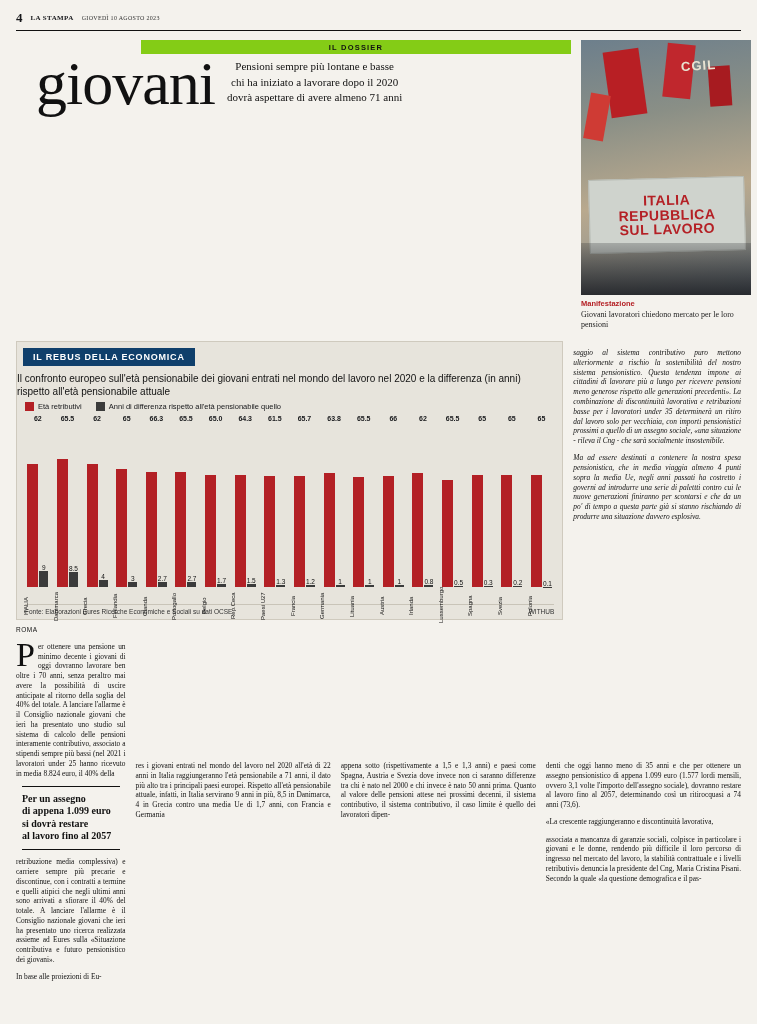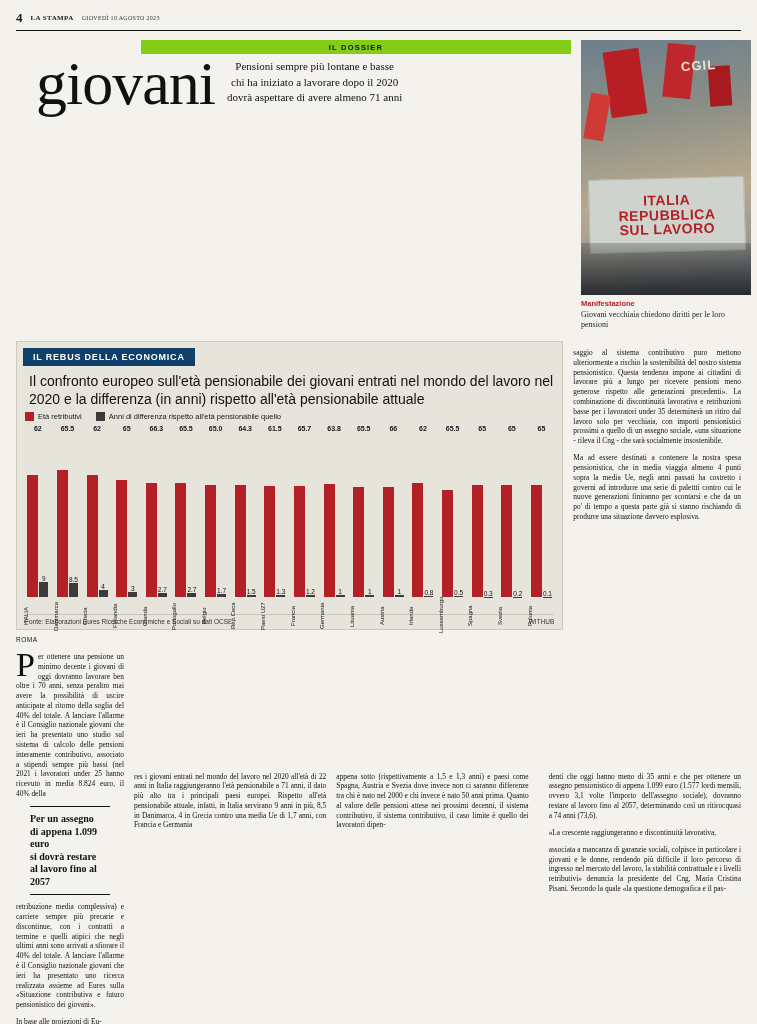--- a/index.html
+++ b/index.html
@@ -109,21 +109,21 @@
   .chart-wrap { margin-top:10px; display:flex; gap:10px; }
   .chartbox {
     width:555px; background:#e7e4dc; border:1px solid #cfcabe; padding:0 0 4px 0;
   }
   .chart-title {
     background:#0f3f6b; color:#fff; display:inline-block;
     font-family:"Liberation Sans",sans-serif; font-size:9px; font-weight:bold;
     letter-spacing:.8px; padding:4px 10px; margin:6px 0 0 6px;
   }
   .chart-sub {
-    font-size:14px; line-height:1.3; color:#111; margin:6px 8px 4px 12px;
+    font-size:10px; line-height:1.3; color:#111; margin:6px 8px 4px 0;
     font-family:"Liberation Sans",sans-serif;
   }
   .legend { display:flex; gap:14px; margin:0 8px 4px 8px; align-items:center;}
   .legend .it { display:flex; gap:4px; align-items:center; font-size:7.5px;
     font-family:"Liberation Sans",sans-serif;}
   .sw { width:9px; height:9px; display:inline-block;}
   .plot { position:relative; height:185px; margin:2px 6px 0 6px; }
   .bars { display:flex; align-items:flex-end; height:160px; gap:0; }
   .grp { flex:1; display:flex; flex-direction:column; align-items:center; justify-content:flex-end; height:100%; }
   .pair { display:flex; align-items:flex-end; gap:1px; height:138px; }
@@ -142,31 +142,31 @@
   }
   .chart-foot {
     display:flex; justify-content:space-between; margin:4px 8px 0 8px;
     font-size:6.5px; font-family:"Liberation Sans",sans-serif; color:#333;
     border-top:1px solid #c9c4b8; padding-top:3px;
   }
   .col { font-size:7.4px; line-height:1.32; text-align:justify;
     font-family:"Liberation Serif",serif; color:#111; hyphens:auto;}
   .c1 { width:110px; }
   .c2 { width:196px; }
-  .c3 { width:196px;margin-left:10px; }
-  .c4 { width:170px; }
+  .c3 { width:196px; }
+  .c4 { width:170px;font-style:italic; }
   .roma { font-size:6.5px; font-family:"Liberation Sans",sans-serif;
     letter-spacing:.5px; margin-bottom:2px;}
   .dropcap::first-letter {
     float:left; font-size:34px; line-height:0.78; padding-right:3px; font-weight:normal;
     font-family:"Liberation Serif",serif;
   }
   .pullquote {
     border-top:1px solid #111; border-bottom:1px solid #111;
-    margin:7px 14px; padding:6px 0; font-size:10px; line-height:1.25;
+    margin:7px 6px; padding:6px 0; font-size:10px; line-height:1.25;
     font-weight:bold; font-family:"Liberation Serif",serif; text-align:left;
   }
   .lowerbody { display:flex; gap:10px; margin-top:6px;}
 </style>
 </head>
 <body>
 
 <div class="page">
 
   <div class="masthead">
@@ -199,21 +199,21 @@
         <div class="ph-flag ph-f4"></div>
         <div class="ph-cgil">CGIL</div>
         <div class="ph-banner">
           <div>ITALIA</div>
           <div>REPUBBLICA</div>
           <div>SUL LAVORO</div>
         </div>
         <div class="ph-crowd"></div>
       </div>
       <div class="photo-caption-title">Manifestazione</div>
-      <div class="photo-caption">Giovani vecchiaia chiedono diritti per le loro pensioni</div>
+      <div class="photo-caption">Giovani lavoratori chiedono mercato per le loro pensioni</div>
     </div>
   </div>
 
   <div class="chart-wrap">
     <div class="chartbox">
       <div class="chart-title">IL REBUS DELLA ECONOMICA</div>
       <div class="chart-sub">Il confronto europeo sull'età pensionabile dei giovani entrati nel mondo del lavoro nel 2020 e la differenza (in anni) rispetto all'età pensionabile attuale</div>
       <div class="legend">
         <span class="it">
           <span class="sw" style="background:#b32025"></span>

